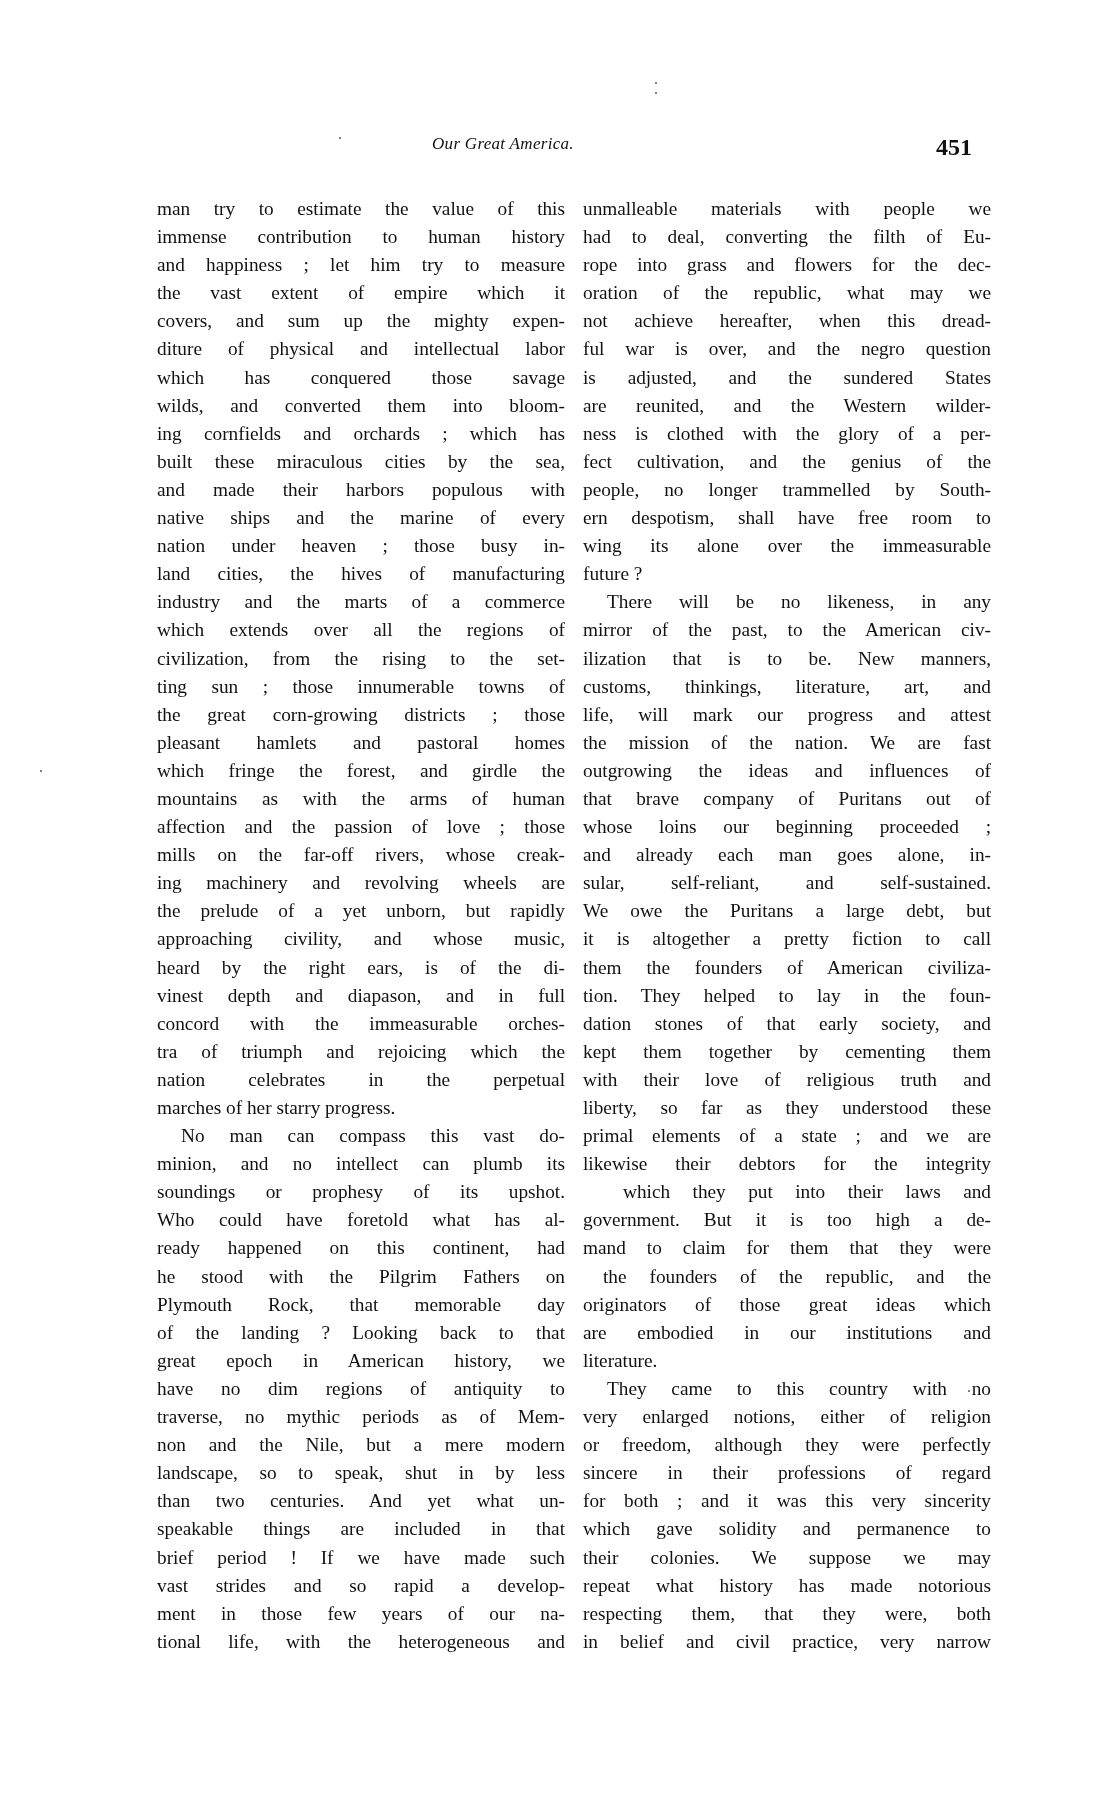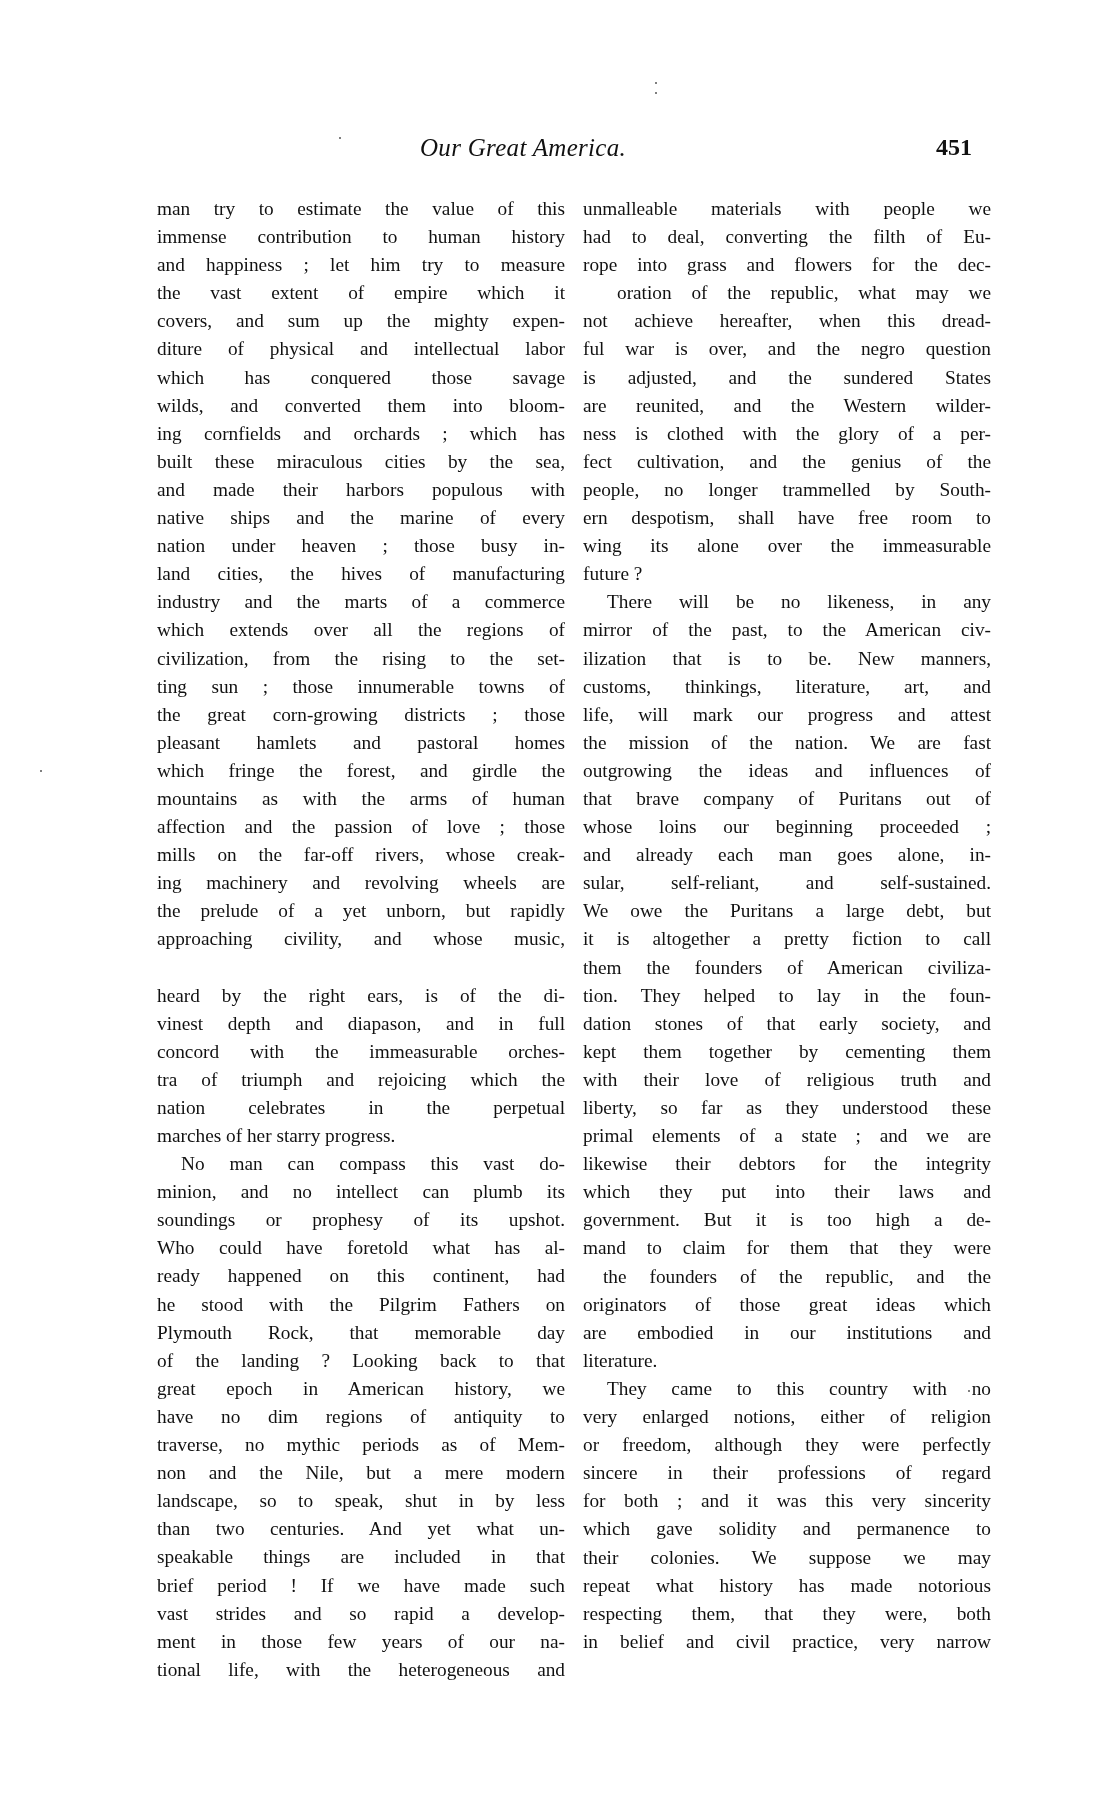--- a/index.html
+++ b/index.html
@@ -17,24 +17,24 @@
   }
   .page-header {
     position: absolute;
     top: 134px;
     left: 0;
     width: 1120px;
     height: 30px;
   }
   .running-title {
     position: absolute;
-    left: 420px;
+    left: 432px;
     top: 0;
     font-style: italic;
-    font-size: 25px;
+    font-size: 17px;
     letter-spacing: 0.3px;
   }
   .page-number {
     position: absolute;
     left: 936px;
     top: 0;
     font-size: 24px;
     font-weight: bold;
   }
   .column {
@@ -95,21 +95,21 @@
       <span class="line" style="white-space: normal;">ting sun ; those innumerable towns of</span>
       <span class="line" style="white-space: normal;">the great corn-growing districts ; those</span>
       <span class="line" style="white-space: normal;">pleasant hamlets and pastoral homes</span>
       <span class="line" style="white-space: normal;">which fringe the forest, and girdle the</span>
       <span class="line" style="white-space: normal;">mountains as with the arms of human</span>
       <span class="line" style="white-space: normal;">affection and the passion of love ; those</span>
       <span class="line" style="white-space: normal;">mills on the far-off rivers, whose creak-</span>
       <span class="line" style="white-space: normal;">ing machinery and revolving wheels are</span>
       <span class="line" style="white-space: normal;">the prelude of a yet unborn, but rapidly</span>
       <span class="line" style="white-space: normal;">approaching civility, and whose music,</span>
-      <span class="line" style="white-space: normal; margin-top: 28px;">heard by the right ears, is of the di-</span>
+      <span class="line" style="white-space: normal;">heard by the right ears, is of the di-</span>
       <span class="line" style="white-space: normal;">vinest depth and diapason, and in full</span>
       <span class="line" style="white-space: normal;">concord with the immeasurable orches-</span>
       <span class="line" style="white-space: normal;">tra of triumph and rejoicing which the</span>
       <span class="line" style="white-space: normal;">nation celebrates in the perpetual</span>
       <span class="line last" style="white-space: normal;">marches of her starry progress.</span>
       <span class="line indent" style="white-space: normal;">No man can compass this vast do-</span>
       <span class="line" style="white-space: normal;">minion, and no intellect can plumb its</span>
       <span class="line" style="white-space: normal;">soundings or prophesy of its upshot.</span>
       <span class="line" style="white-space: normal;">Who could have foretold what has al-</span>
       <span class="line" style="white-space: normal;">ready happened on this continent, had</span>
@@ -125,21 +125,21 @@
       <span class="line" style="white-space: normal;">speakable things are included in that</span>
       <span class="line" style="white-space: normal;">brief period ! If we have made such</span>
       <span class="line" style="white-space: normal;">vast strides and so rapid a develop-</span>
       <span class="line" style="white-space: normal;">ment in those few years of our na-</span>
       <span class="line" style="white-space: normal;">tional life, with the heterogeneous and</span>
     </div>
   <div class="column col-right" id="col-1">
       <span class="line" style="white-space: normal;">unmalleable materials with people we</span>
       <span class="line" style="white-space: normal;">had to deal, converting the filth of Eu-</span>
       <span class="line" style="white-space: normal;">rope into grass and flowers for the dec-</span>
-      <span class="line" style="white-space: normal; margin-left: 34px;">oration of the republic, what may we</span>
+      <span class="line" style="white-space: normal;">oration of the republic, what may we</span>
       <span class="line" style="white-space: normal;">not achieve hereafter, when this dread-</span>
       <span class="line" style="white-space: normal;">ful war is over, and the negro question</span>
       <span class="line" style="white-space: normal;">is adjusted, and the sundered States</span>
       <span class="line" style="white-space: normal;">are reunited, and the Western wilder-</span>
       <span class="line" style="white-space: normal;">ness is clothed with the glory of a per-</span>
       <span class="line" style="white-space: normal;">fect cultivation, and the genius of the</span>
       <span class="line" style="white-space: normal;">people, no longer trammelled by South-</span>
       <span class="line" style="white-space: normal;">ern despotism, shall have free room to</span>
       <span class="line" style="white-space: normal;">wing its alone over the immeasurable</span>
       <span class="line last" style="white-space: normal;">future ?</span>
@@ -157,21 +157,21 @@
       <span class="line" style="white-space: normal;">We owe the Puritans a large debt, but</span>
       <span class="line" style="white-space: normal;">it is altogether a pretty fiction to call</span>
       <span class="line" style="white-space: normal;">them the founders of American civiliza-</span>
       <span class="line" style="white-space: normal;">tion. They helped to lay in the foun-</span>
       <span class="line" style="white-space: normal;">dation stones of that early society, and</span>
       <span class="line" style="white-space: normal;">kept them together by cementing them</span>
       <span class="line" style="white-space: normal;">with their love of religious truth and</span>
       <span class="line" style="white-space: normal;">liberty, so far as they understood these</span>
       <span class="line" style="white-space: normal;">primal elements of a state ; and we are</span>
       <span class="line" style="white-space: normal;">likewise their debtors for the integrity</span>
-      <span class="line" style="white-space: normal;">which they put into their laws and</span>
+      <span class="line" style="white-space: normal; margin-left: 40px;">which they put into their laws and</span>
       <span class="line" style="white-space: normal;">government. But it is too high a de-</span>
       <span class="line" style="white-space: normal;">mand to claim for them that they were</span>
       <span class="line" style="white-space: normal; margin-left: 20px;">the founders of the republic, and the</span>
       <span class="line" style="white-space: normal;">originators of those great ideas which</span>
       <span class="line" style="white-space: normal;">are embodied in our institutions and</span>
       <span class="line last" style="white-space: normal;">literature.</span>
       <span class="line indent" style="white-space: normal;">They came to this country with no</span>
       <span class="line" style="white-space: normal; font-family: Liberation Serif, serif;">very enlarged notions, either of religion</span>
       <span class="line" style="white-space: normal;">or freedom, although they were perfectly</span>
       <span class="line" style="white-space: normal;">sincere in their professions of regard</span>

